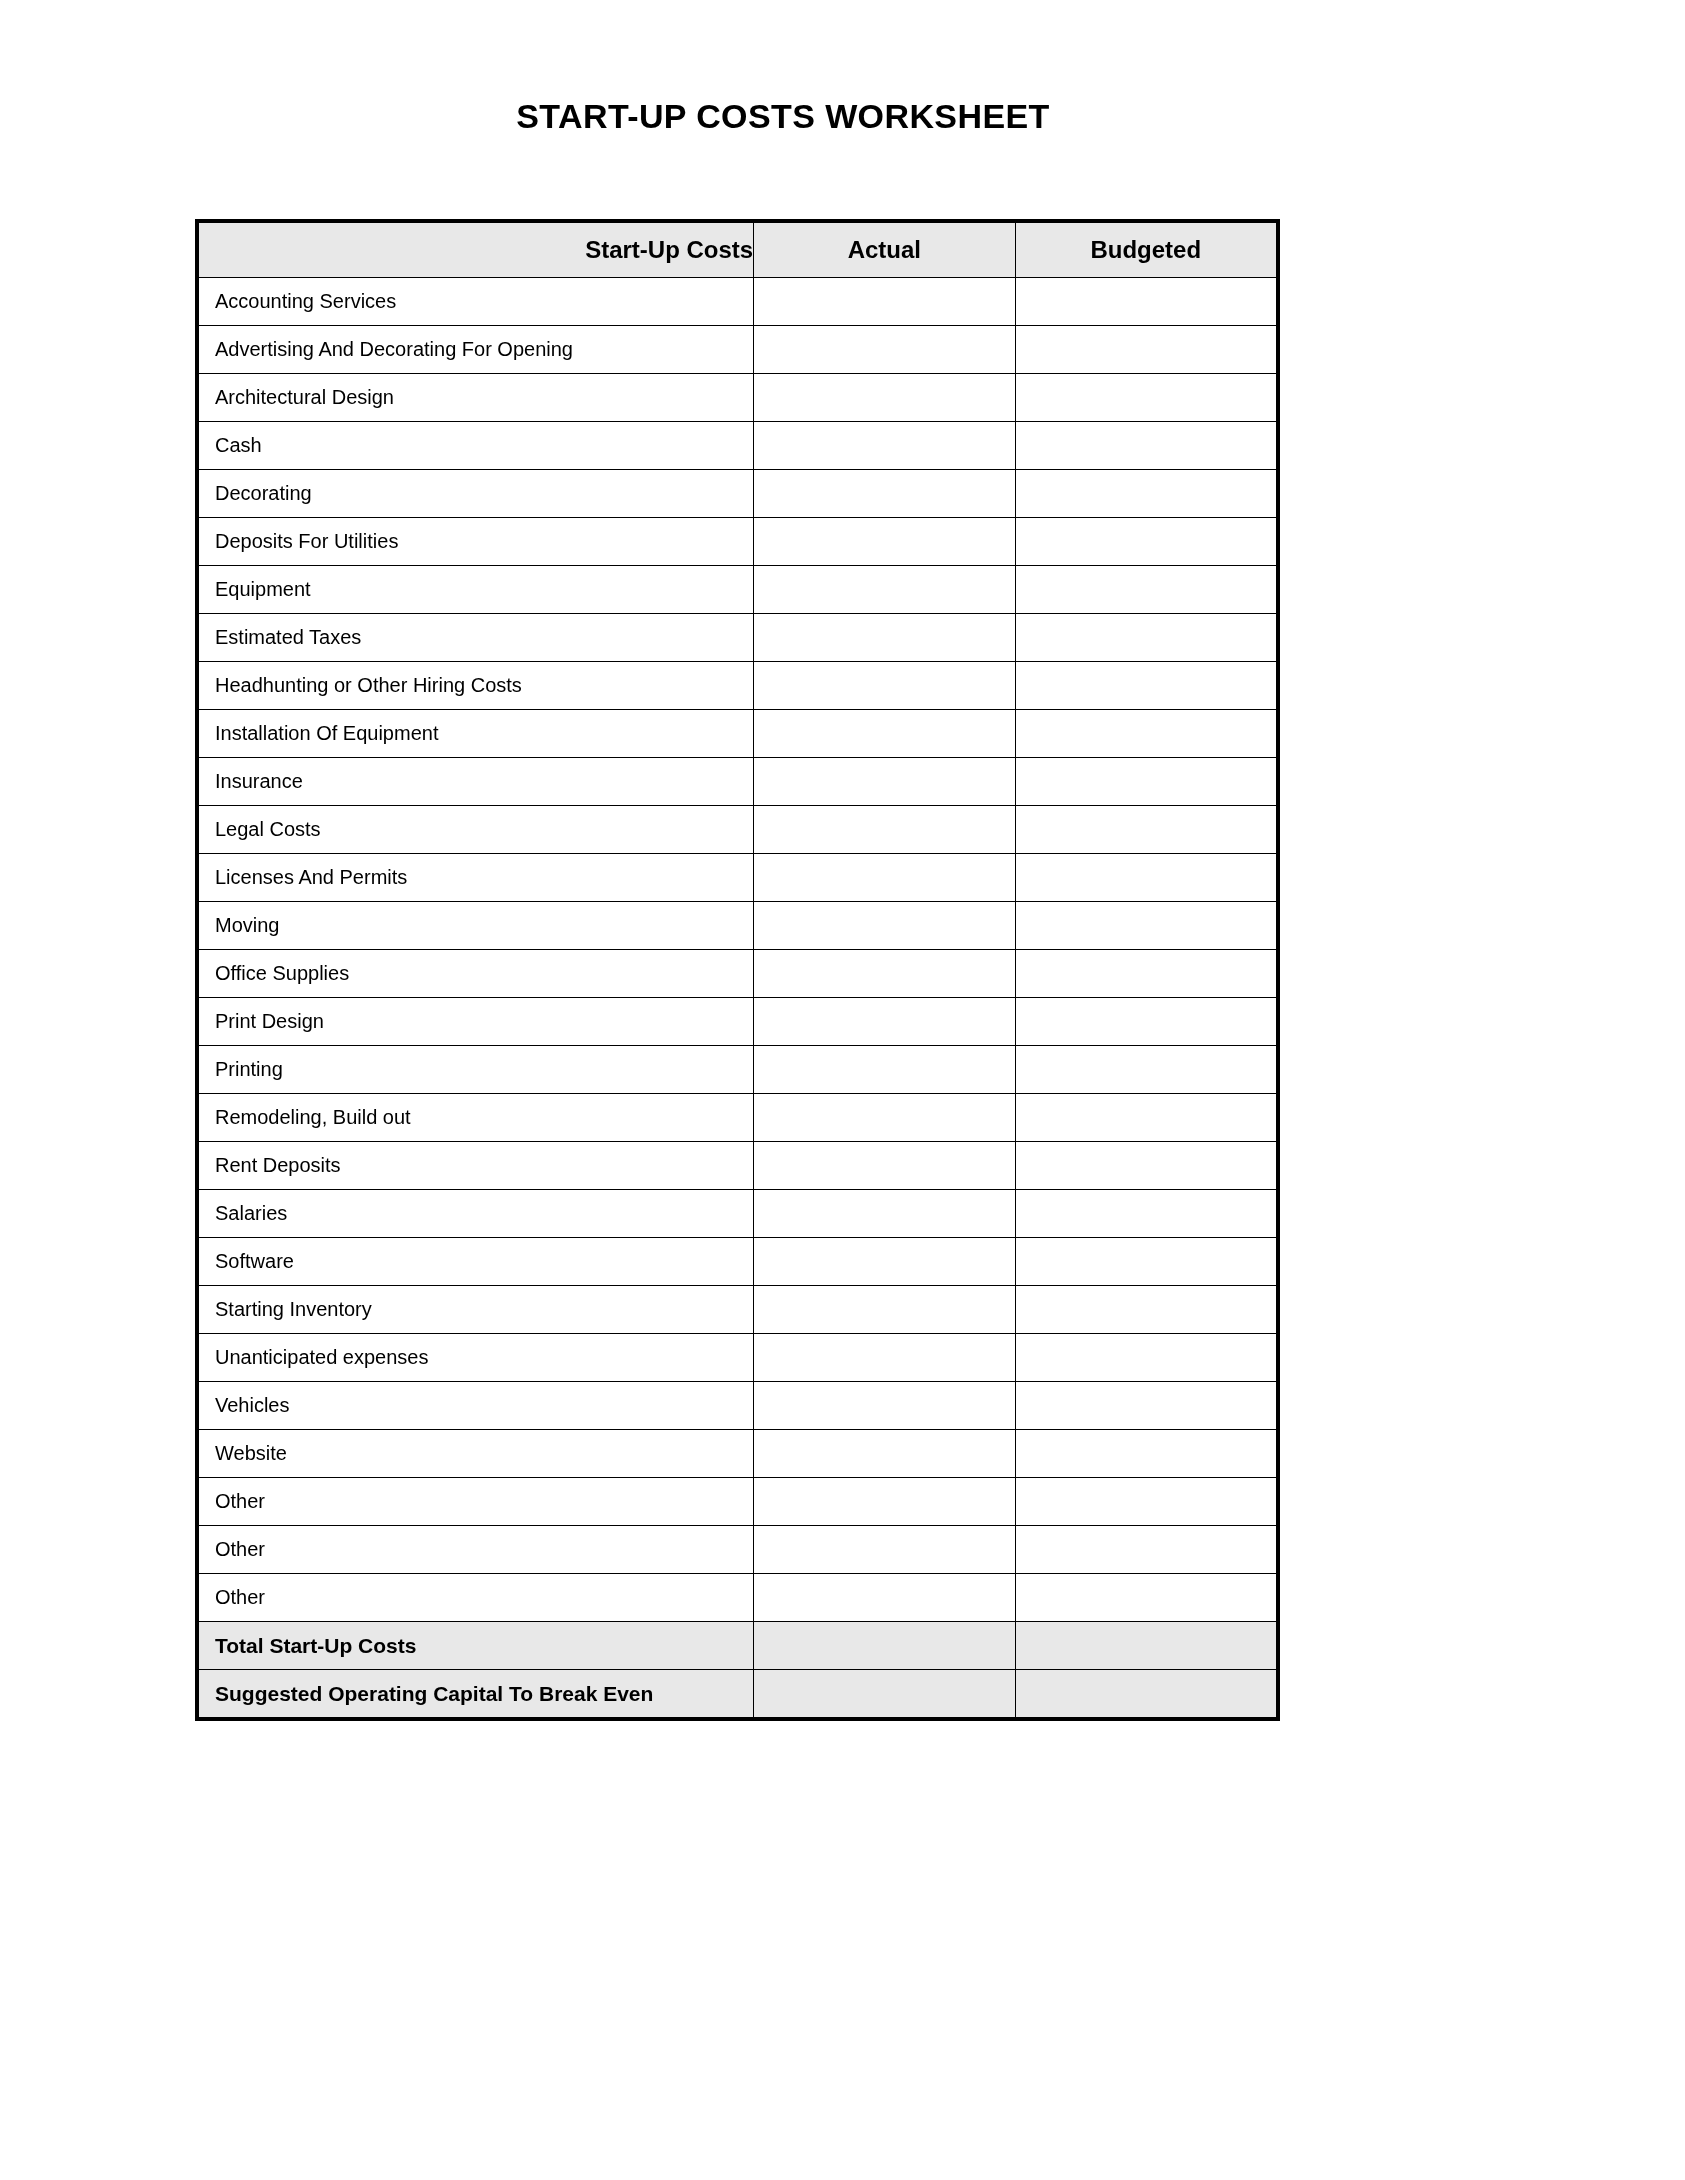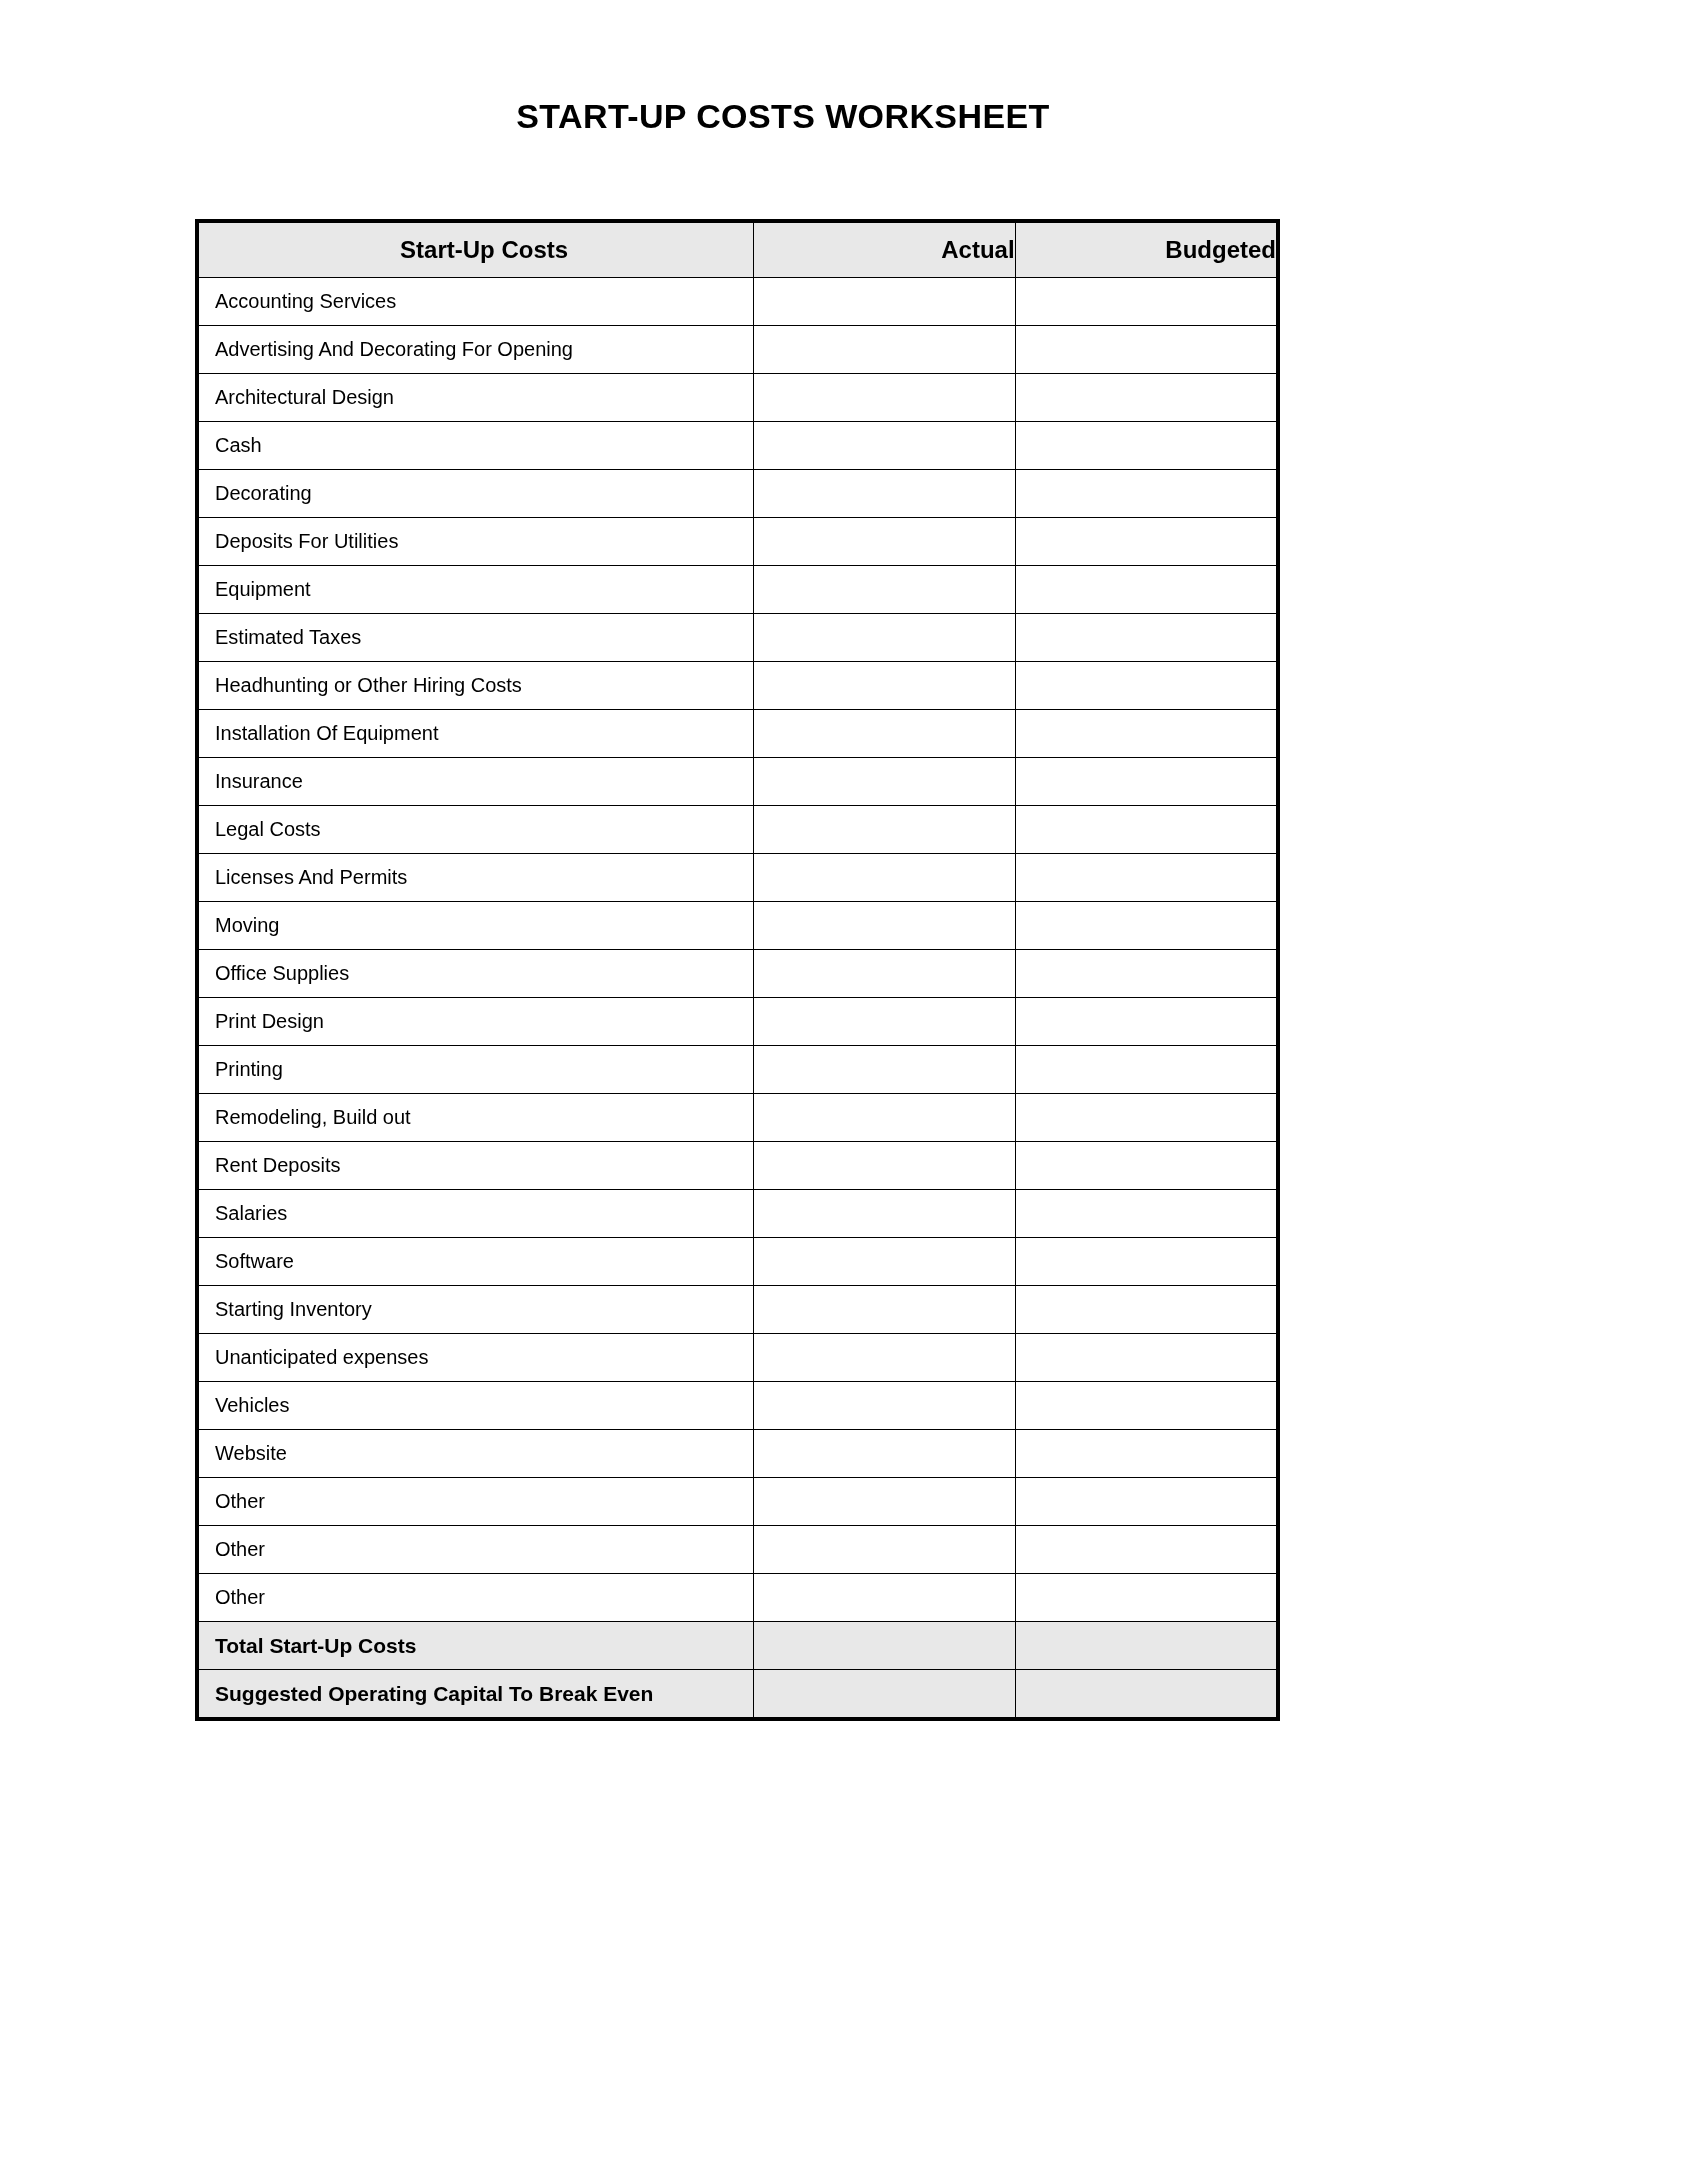--- a/index.html
+++ b/index.html
@@ -57,25 +57,25 @@
     padding: 0;
     vertical-align: middle;
   }
   thead th {
     background: #e8e8e8;
     height: 54px;
     font-size: 24px;
     font-weight: bold;
   }
   thead th.h-name {
+    text-align: right;
+    padding-left: 16px;
+  }
+  thead th.h-val {
     text-align: center;
-    padding-left: 16px;
-  }
-  thead th.h-val {
-    text-align: right;
   }
   tbody td {
     height: 47px;
     font-size: 20px;
   }
   tbody td.cell-name {
     text-align: left;
     padding-left: 16px;
     font-weight: normal;
   }

